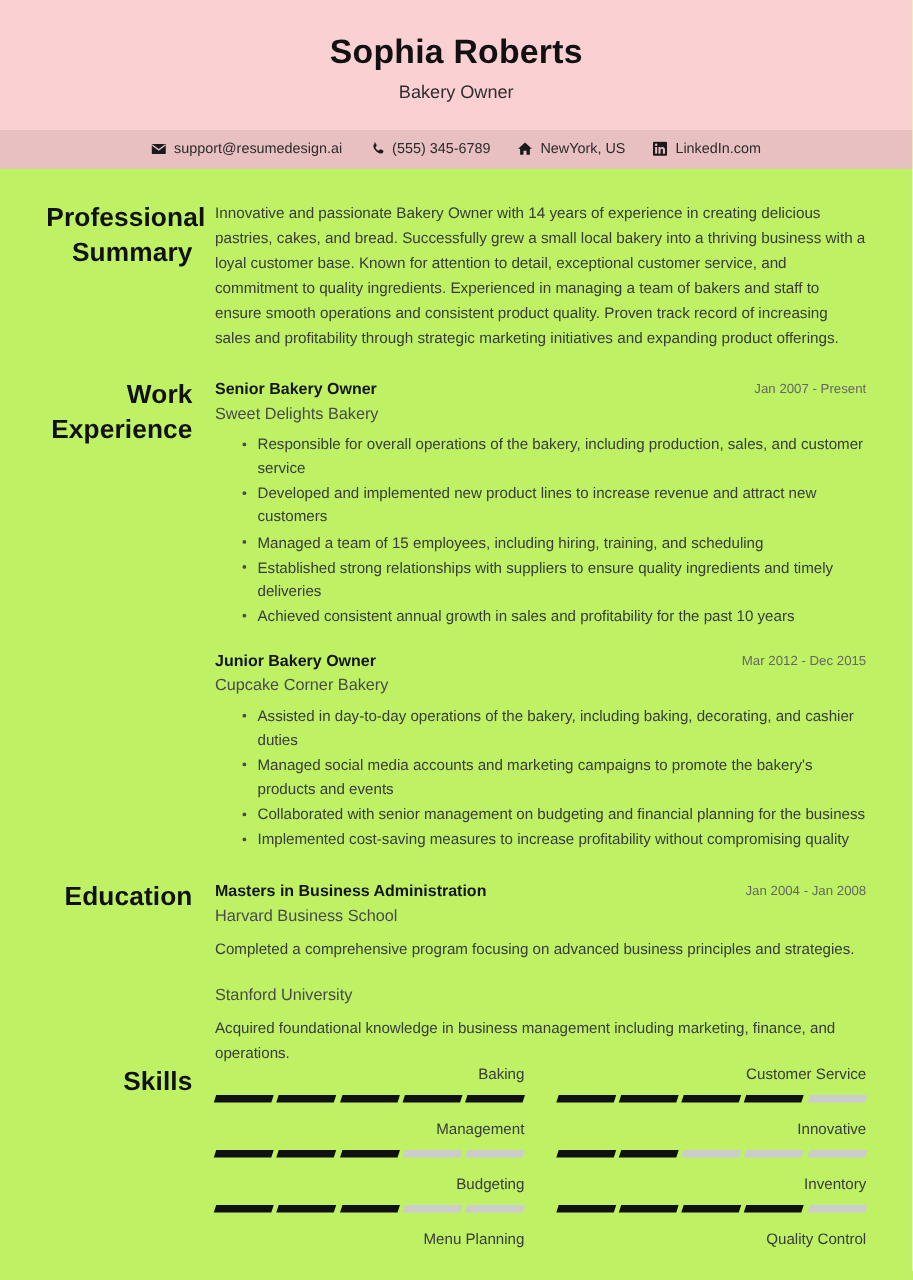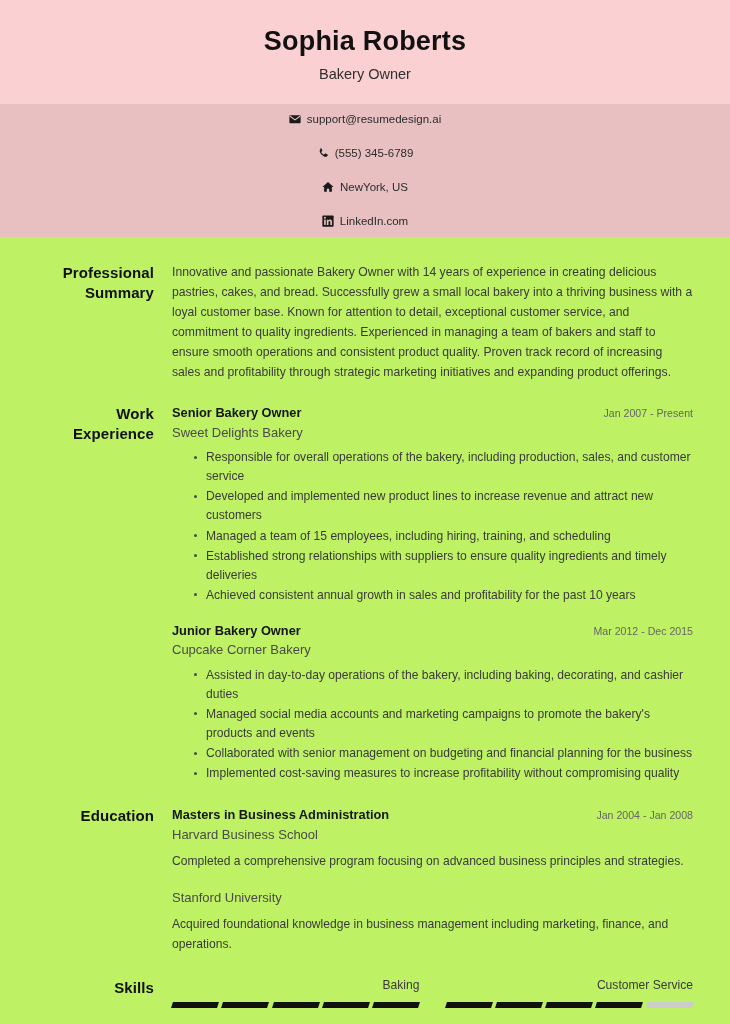--- a/index.html
+++ b/index.html
@@ -41,21 +41,20 @@
   }
 
   
   .contact-bar {
     background: #E8C0C2;
     display: flex;
     justify-content: center;
     align-items: center;
     gap: 22px;
     padding: 9px 0 10px 0;
-    flex-direction: column;
   }
   .contact-item {
     display: flex;
     align-items: center;
     gap: 6px;
     font-size: 11.5px;
     color: #2b2b2b;
     white-space: nowrap;
   }
   .contact-item svg { display: block; }
@@ -66,21 +65,21 @@
   }
   .section {
     display: flex;
     align-items: flex-start;
   }
   .section-label {
     width: 135px;
     flex: 0 0 135px;
     text-align: right;
     padding-right: 18px;
-    font-size: 15px;
+    font-size: 21px;
     font-weight: bold;
     color: #111111;
     line-height: 1.32;
     letter-spacing: 0.1px;
   }
   .section-body {
     flex: 1 1 auto;
     min-width: 0;
   }
 
@@ -143,21 +142,21 @@
     left: 0;
     top: 7.5px;
     width: 3px;
     height: 3px;
     border-radius: 50%;
     background: #4a4a4a;
   }
 
   .sec-summary { margin-bottom: 22px; }
   .sec-work    { margin-bottom: 22px; }
-  .sec-edu     { margin-bottom: 24px; }
+  .sec-edu     { }
 
   
   .skills-grid {
     display: grid;
     grid-template-columns: 1fr 1fr;
     column-gap: 26px;
     row-gap: 0px;
   }
   .skill {
     padding-bottom: 14px;

